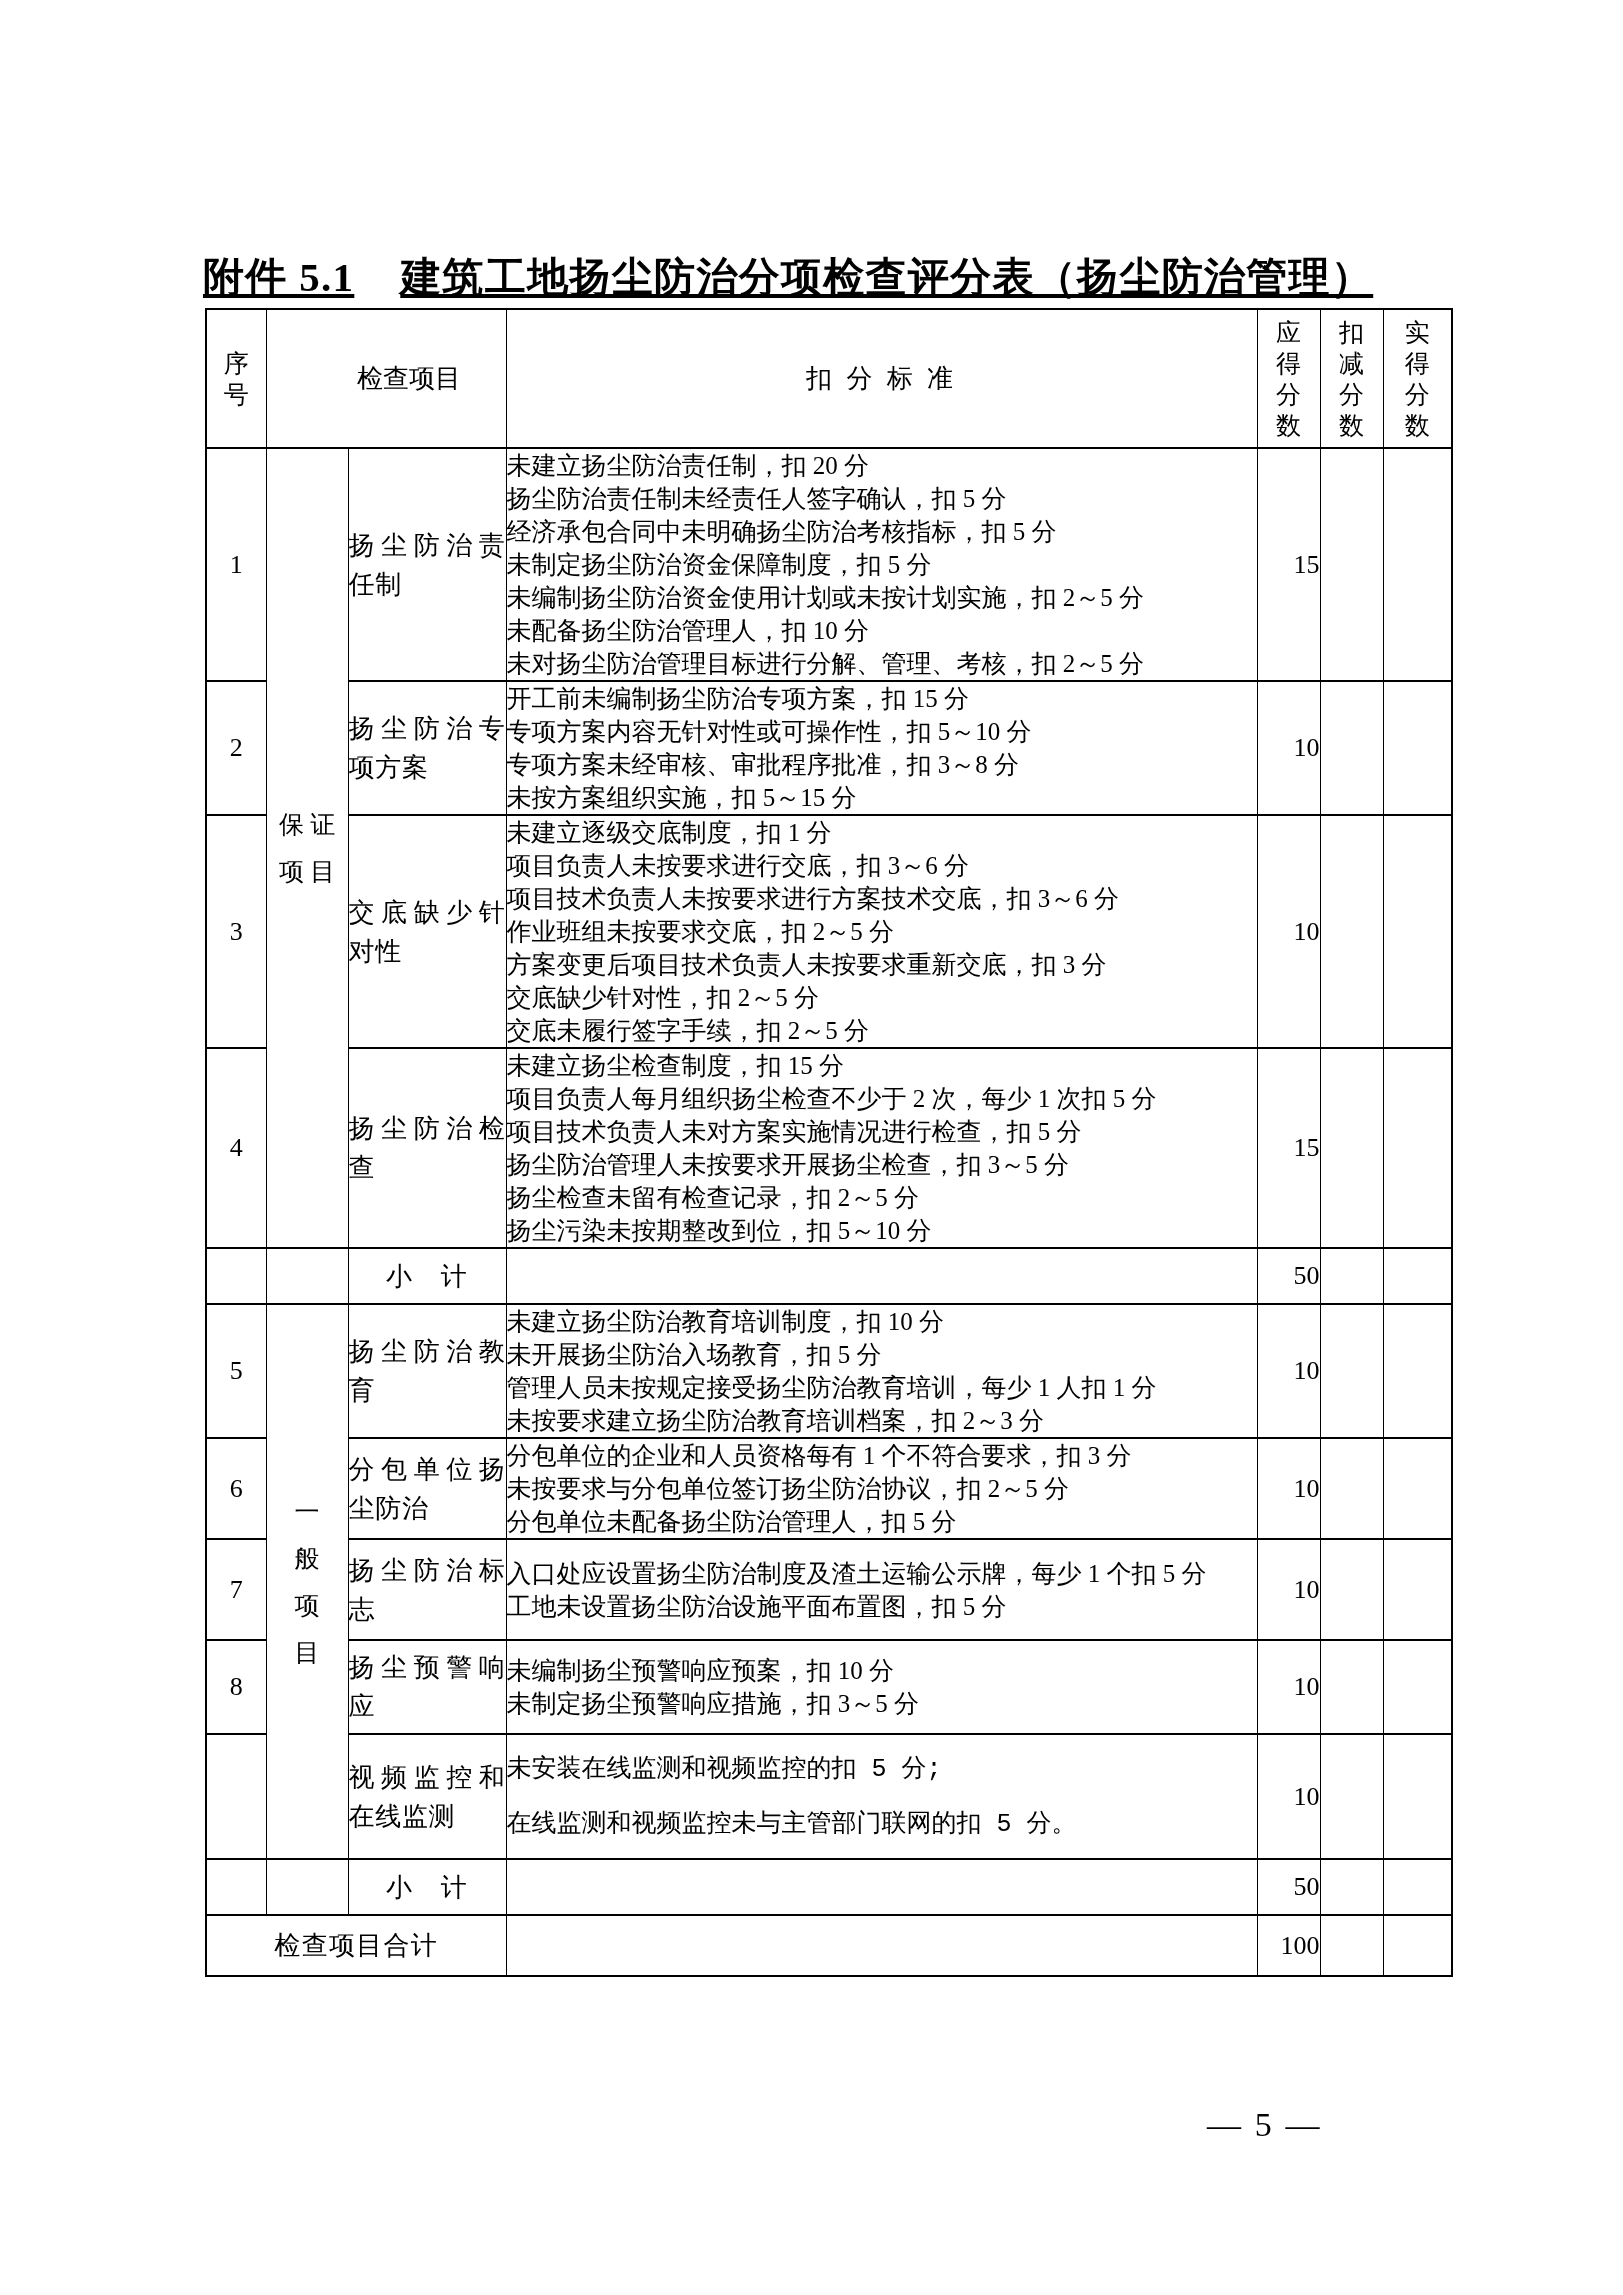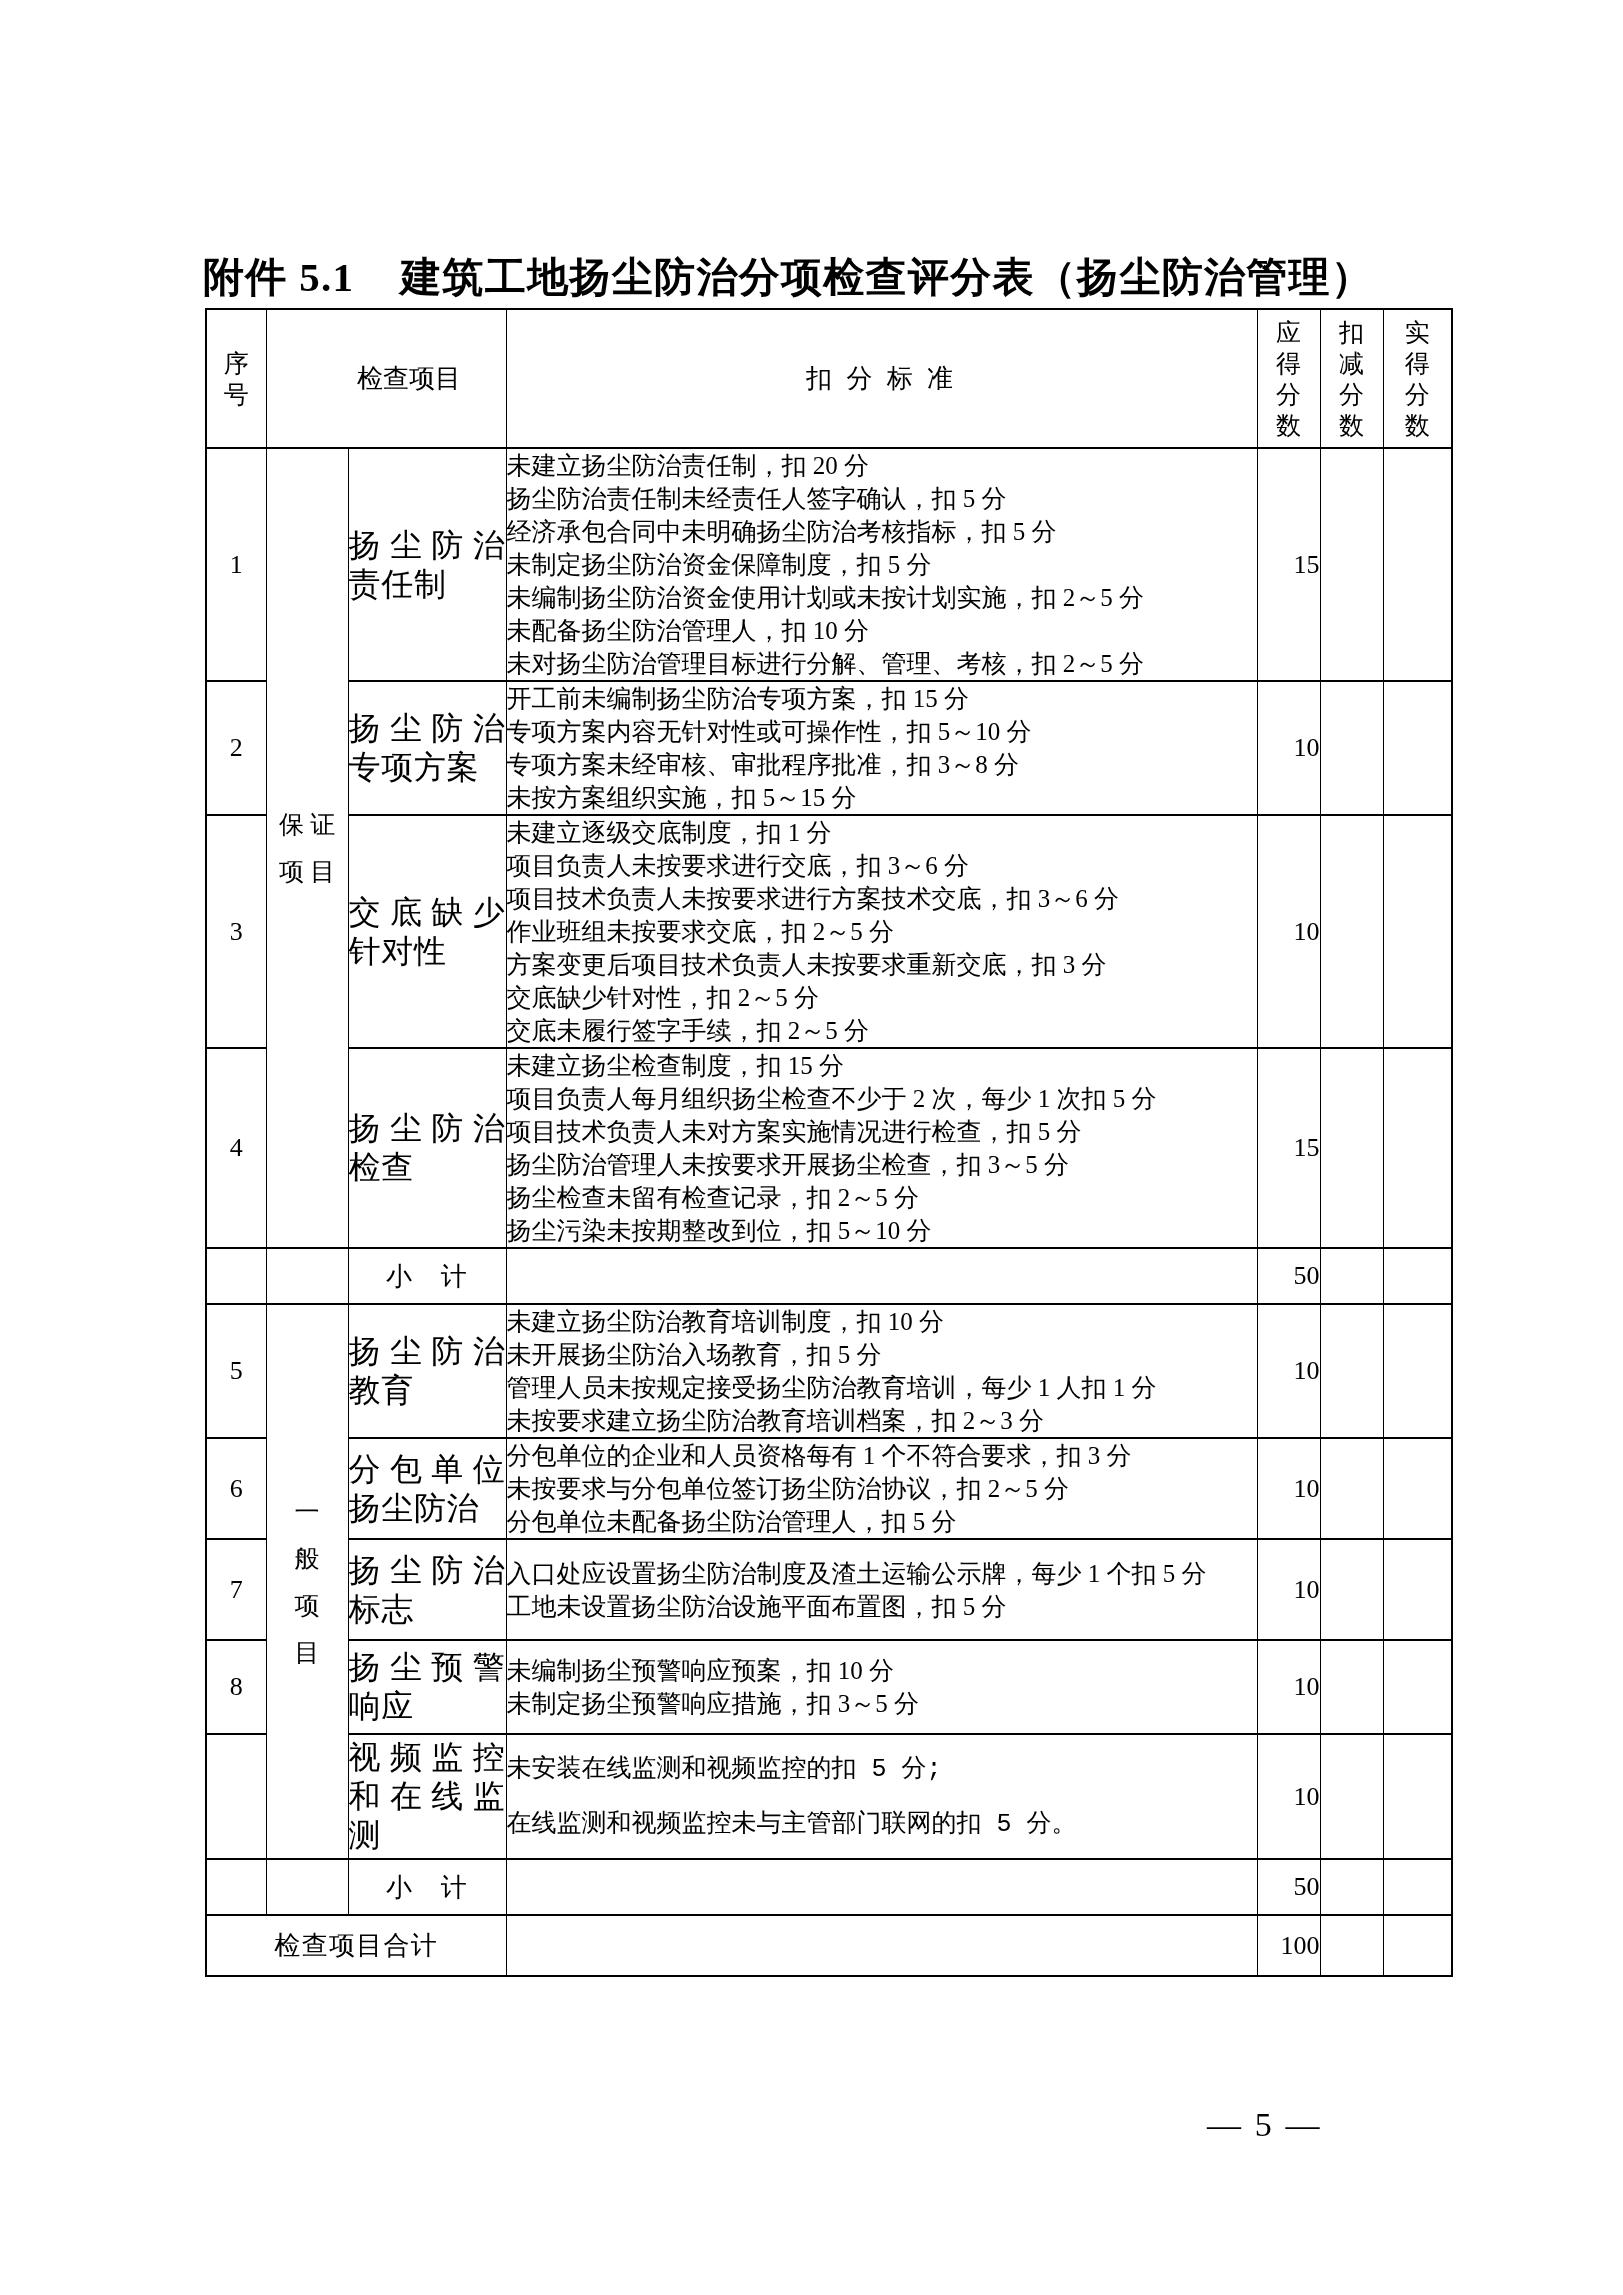--- a/index.html
+++ b/index.html
@@ -6,20 +6,21 @@
   body{
     width:1623px;height:2295px;
     background:#ffffff;color:#000000;
     font-family:"Liberation Serif","DejaVu Serif",serif;
     position:relative;overflow:hidden;
   }
   .doc-title{
     position:absolute;left:203px;top:250px;
     font-size:41px;font-weight:bold;letter-spacing:1.3px;
     white-space:nowrap;
+    text-decoration:underline;
   }
   .doc-title .title-gap{display:inline-block;width:46px;}
   table.score-table{
     position:absolute;left:205px;top:308px;width:1245px;
     border-collapse:collapse;table-layout:fixed;
     font-size:25px;
   }
   table.score-table{border:2.6px solid #000;}
   .score-table th,.score-table td{
     border-left:1.3px solid #000;border-right:1.3px solid #000;
@@ -28,21 +29,21 @@
     font-weight:normal;
   }
   thead tr{height:139px;}
   thead th{text-align:center;}
   th.h-criteria{letter-spacing:3.9px;font-size:26px;}
   th.h-item{font-size:26px;padding-left:46px;}
   .vlines div{line-height:31px;text-align:center;font-size:25px;}
   .no-cell{text-align:center;font-size:26px;}
   .group-cell{text-align:center;font-size:25px;padding:2.6px 1.3px;}
   .group-cell div{line-height:47px;}
-  .item-cell{font-size:32px;line-height:39px;padding:6.5px 5.2px 6.5px 7.9px;letter-spacing:0.7px;text-align:justify;}
+  .item-cell{font-size:26px;line-height:39px;padding:6.5px 5.2px 6.5px 7.9px;letter-spacing:0.7px;text-align:justify;}
   .criteria-cell{padding:9.2px 11.8px 9.2px 17px;}
   .criteria-cell div{line-height:33px;font-size:25px;white-space:nowrap;}
   .score-cell{text-align:right;font-size:26px;}
   .subtotal-label{text-align:center;font-size:26px;letter-spacing:1.3px;}
   .total-label{text-align:center;font-size:26px;letter-spacing:1.3px;}
   tr.row-4 td,tr.row-10 td{height:54px;}
   tr.row-11 td{height:59px;}
   tr.row-9 td{height:123px;}
   tr.row-9 .criteria-cell div{line-height:55px;font-family:Liberation Mono, monospace;}
   tr.row-7 td{height:99px;}

